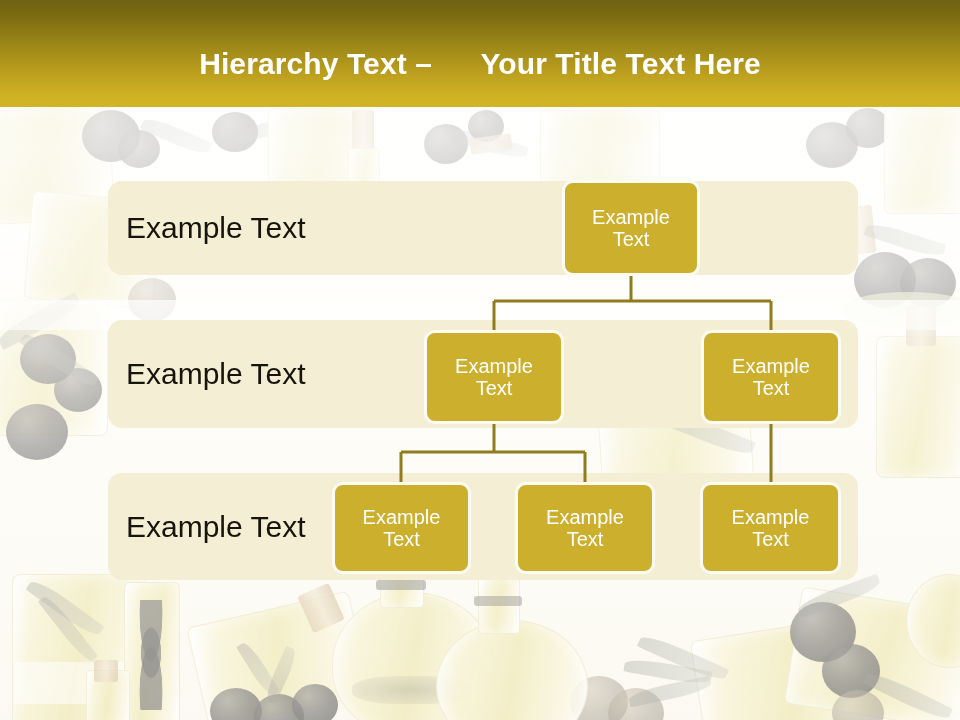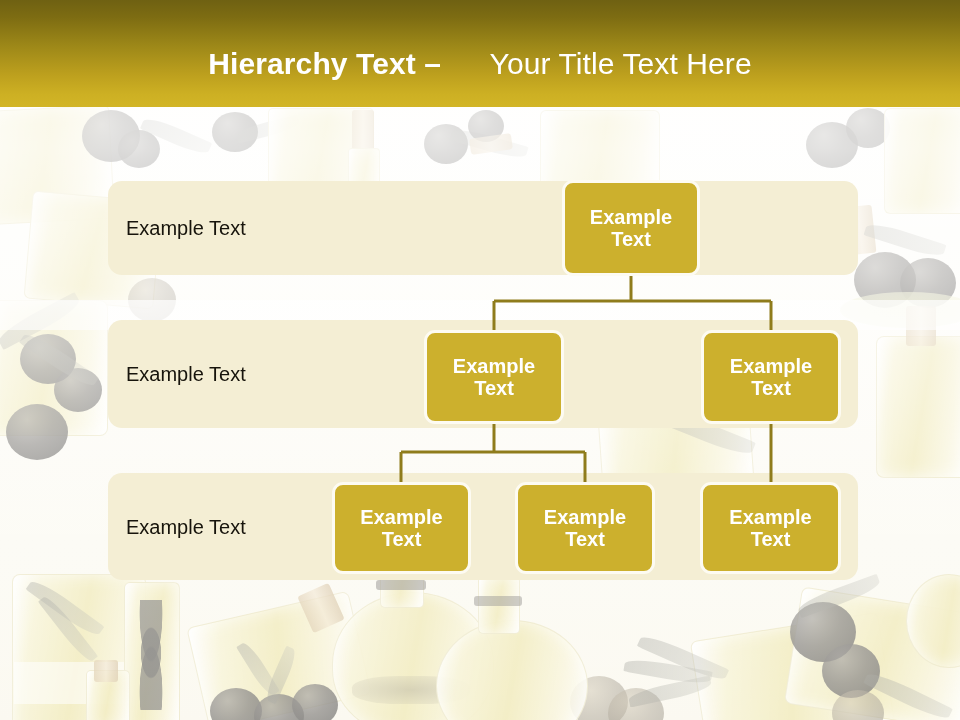--- a/index.html
+++ b/index.html
@@ -94,41 +94,41 @@
   }
   #slide-title {
     color: #ffffff;
     font-size: 30px;
     line-height: 1;
     letter-spacing: .1px;
     white-space: nowrap;
     margin-top: 20px;
   }
   #slide-title .strong { font-weight: bold; }
-  #slide-title .light  { font-weight: normal; margin-left: 40px; }
+  #slide-title .light  { font-weight: bold; margin-left: 40px; }
 
   
   .row-panel {
     position: absolute;
     left: 108px;
     width: 750px;
     background: #f4eed4;
     border-radius: 14px;
     z-index: 10;
   }
   #row-panel-1 { top: 181px; height: 94px; }
   #row-panel-2 { top: 320px; height: 108px; }
   #row-panel-3 { top: 473px; height: 107px; }
 
   .row-label {
     position: absolute;
     left: 18px;
     top: 50%;
     transform: translateY(-50%);
-    font-size: 20px;
+    font-size: 30px;
     color: #17140c;
     white-space: nowrap;
   }
 
   
   #connectors {
     position: absolute; left: 0; top: 0;
     width: 960px; height: 720px;
     z-index: 12;
     pointer-events: none;
@@ -142,21 +142,20 @@
     border-radius: 11px;
     box-sizing: border-box;
     display: flex;
     align-items: center;
     justify-content: center;
     text-align: center;
     color: #ffffff;
     font-size: 20px;
     line-height: 1.12;
     z-index: 20;
-    font-weight: bold;
   }
   .node .node-text { display: block; padding: 0 6px; }
 
   #node-1   { left: 562px; top: 180px; width: 138px; height: 96px; }
   #node-2-1 { left: 424px; top: 330px; width: 140px; height: 94px; }
   #node-2-2 { left: 701px; top: 330px; width: 140px; height: 94px; }
   #node-3-1 { left: 332px; top: 482px; width: 139px; height: 92px; }
   #node-3-2 { left: 515px; top: 482px; width: 140px; height: 92px; }
   #node-3-3 { left: 700px; top: 482px; width: 141px; height: 92px; }
 </style>

